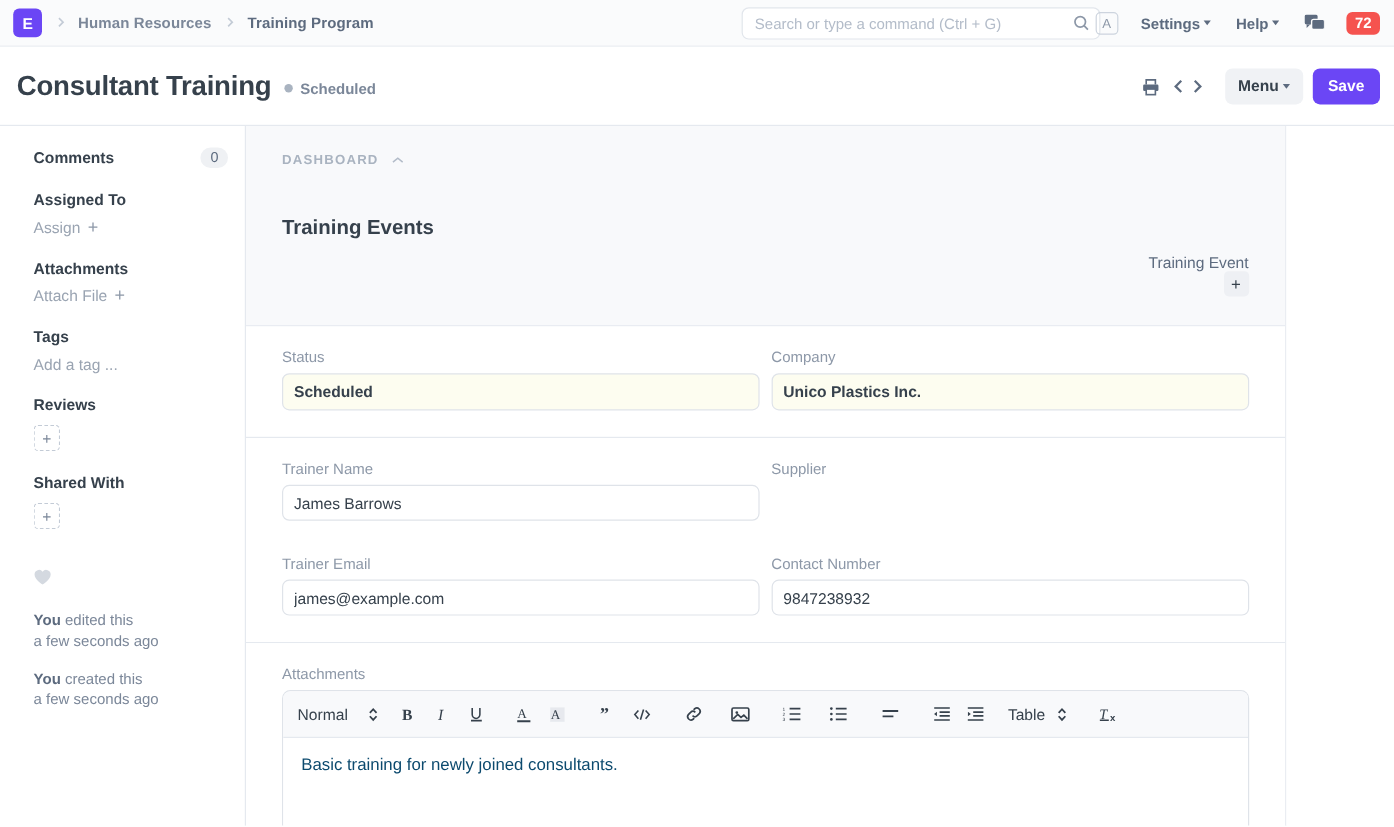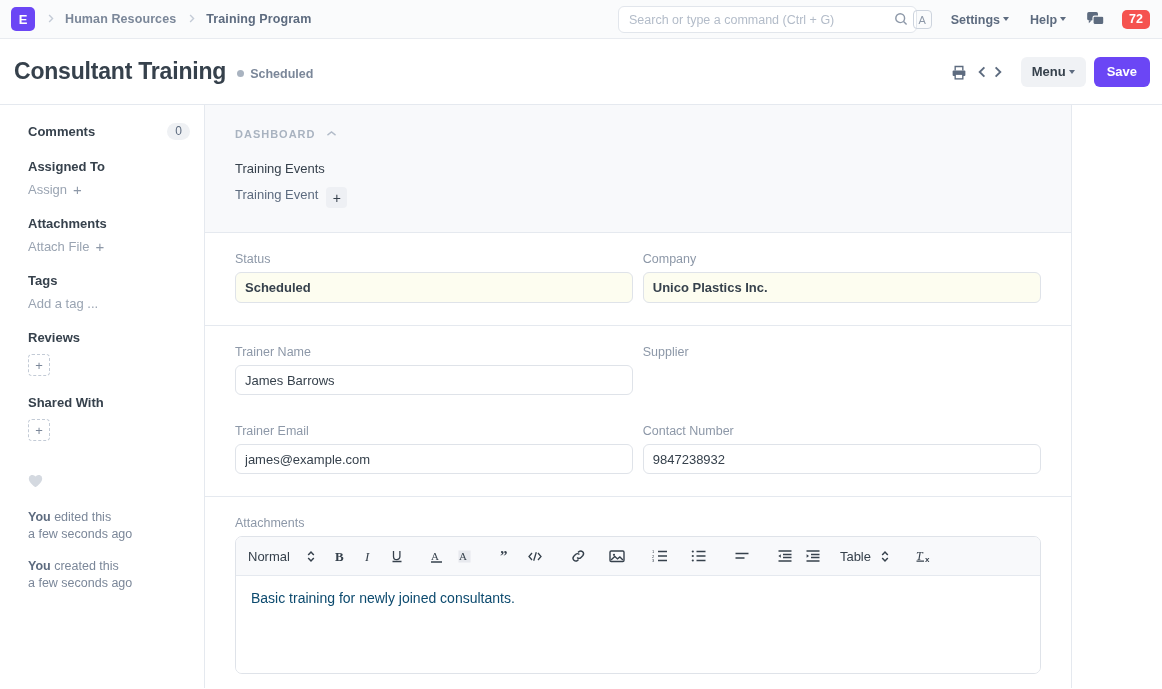--- a/index.html
+++ b/index.html
@@ -274,28 +274,29 @@
   }
   .dash-label {
     font-size: 11px;
     font-weight: bold;
     letter-spacing: 1px;
     color: #a9b3c0;
     display: flex; align-items: flex-end;
   }
   .dash-label .chevup { width: 13px; height: 13px; margin-left: 9px; color: #b3bcc9; }
   .dash-title {
-    font-size: 13px;
-    font-weight: normal;
-    color: #36414c;
-    margin-top: 21px;
+    font-size: 17px;
+    font-weight: bold;
+    color: #36414c;
+    margin-top: 40px;
   }
   .dash-link-row {
-    display: flex; align-items: flex-start;
+    display: flex; align-items: flex-end;
     margin-top: 11px;
+    flex-direction: column;
   }
   .dash-link {
     font-size: 13px;
     color: #5d6b7f;
   }
   .dash-add {
     background: #eef0f4;
     border-radius: 4px;
     width: 21px; height: 21px;
     display: flex; align-items: center; justify-content: center;

